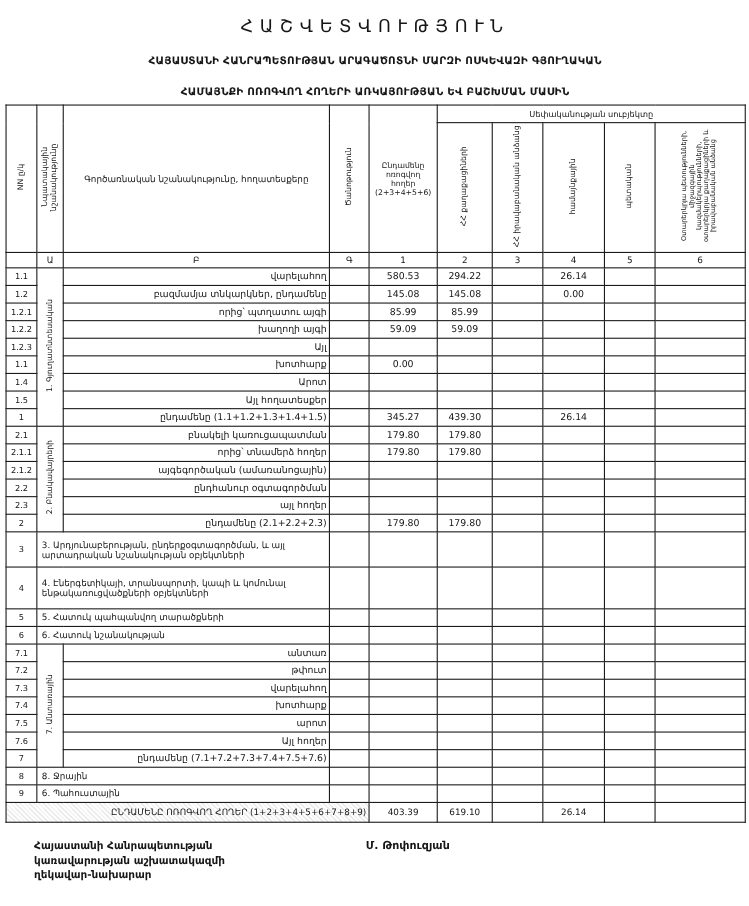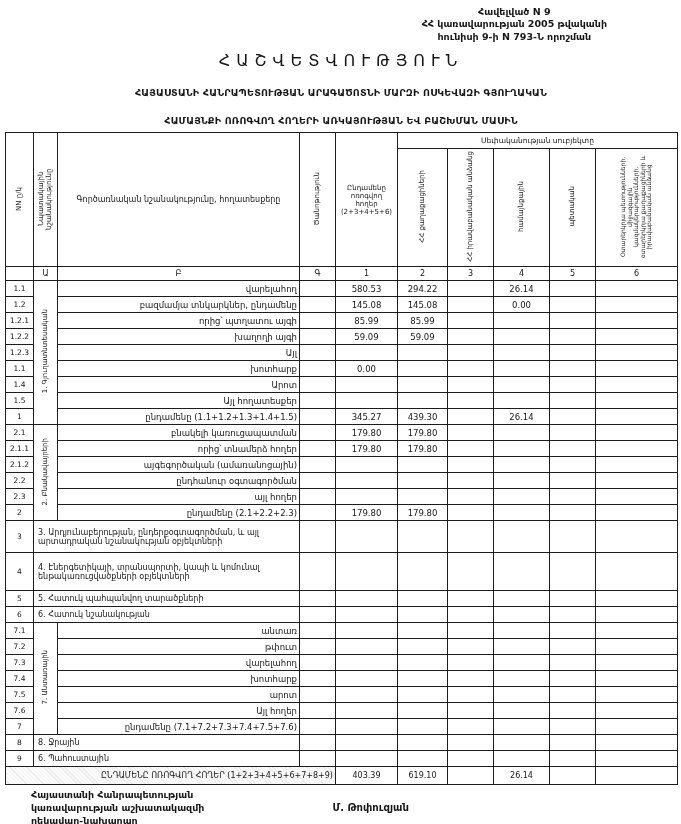--- a/index.html
+++ b/index.html
@@ -28,34 +28,29 @@
   tr.grand{height:18px}
   .nn{font-size:7.5px}
   .lbl{text-align:right;padding-left:4px}
   .lbl2{text-align:left;padding-left:4px;font-size:8px}
   .ind1{padding-left:16px}
   .ind2{padding-left:34px}
   .grp{padding:0}
   .grp .vt{font-size:7px;white-space:nowrap}
   .grand td{font-weight:normal;font-size:8px}
   .grand .lbl{background:repeating-linear-gradient(45deg,#ffffff 0 2px,#e6e6e6 2px 3px)}
-  .footer{display:flex;align-items:center;margin-top:4px;padding-left:26px}
+  .footer{display:flex;align-items:flex-start;margin-top:16px;padding-left:26px}
   .official{font-weight:bold;font-size:9.5px;line-height:1.35;white-space:pre-line}
   .signature{font-weight:bold;font-size:10px;margin-left:128px;padding-bottom:2px}
 </style>
 </head>
 <body>
 
 <div class="page">
 
-  <div class="appendix">
-    <div>Հավելված N 9</div>
-    <div>ՀՀ կառավարության 2005 թվականի</div>
-    <div>հունիսի 9-ի N 793-Ն որոշման</div>
-  </div>
 
   <div class="title">ՀԱՇՎԵՏՎՈՒԹՅՈՒՆ</div>
   <div class="subtitle">ՀԱՅԱՍՏԱՆԻ ՀԱՆՐԱՊԵՏՈՒԹՅԱՆ ԱՐԱԳԱԾՈՏՆԻ ՄԱՐԶԻ ՈՍԿԵՎԱԶԻ ԳՅՈՒՂԱԿԱՆ</div>
   <div class="subtitle">ՀԱՄԱՅՆՔԻ ՈՌՈԳՎՈՂ ՀՈՂԵՐԻ ԱՌԿԱՅՈՒԹՅԱՆ ԵՎ ԲԱՇԽՄԱՆ ՄԱՍԻՆ</div>
 
   <table>
     <colgroup>
       <col style="width:28px">
         <col style="width:24px">
         <col style="width:242px">

